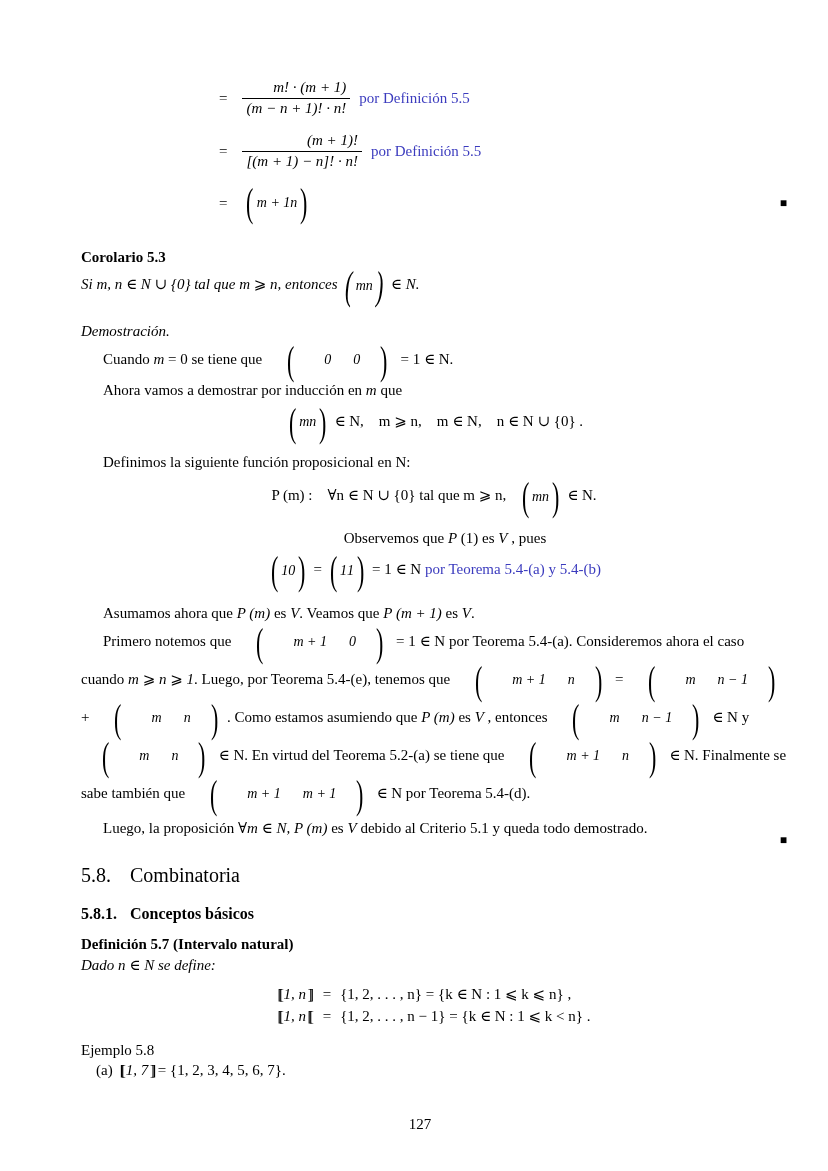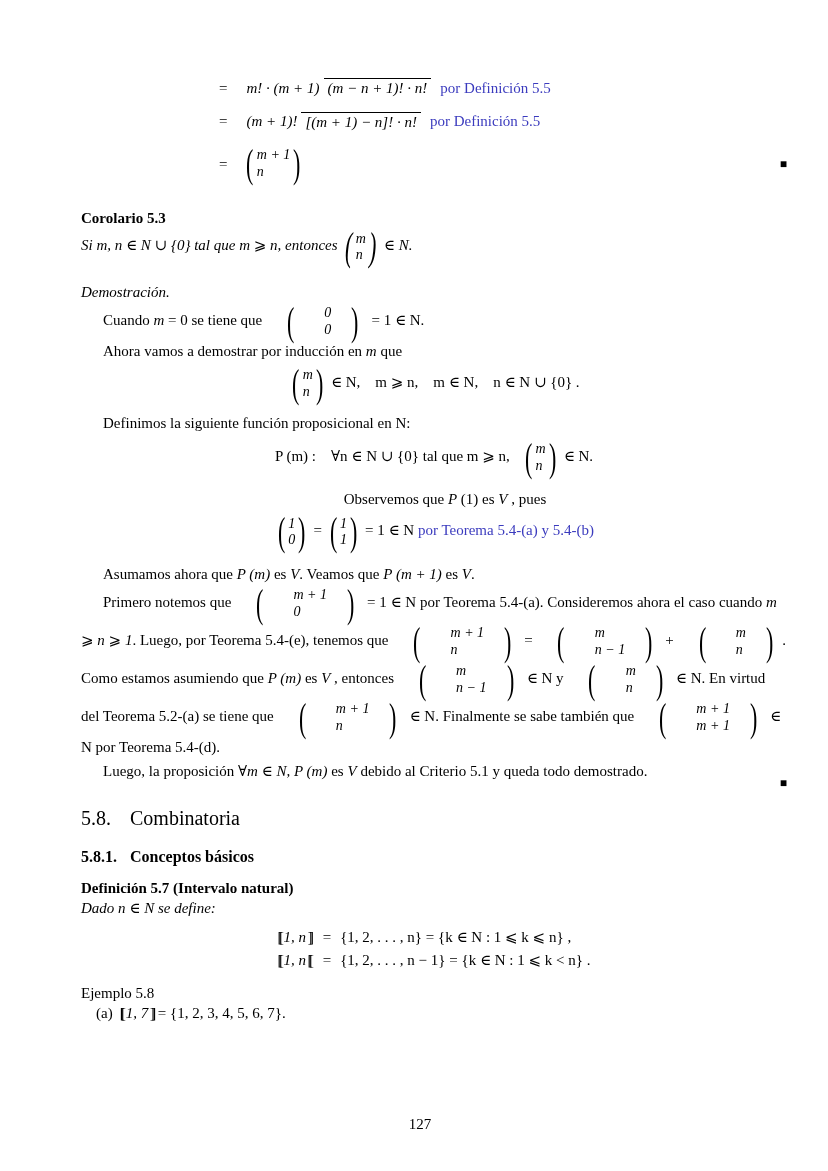--- a/index.html
+++ b/index.html
@@ -14,28 +14,28 @@
   }
   .content{position:absolute;left:81px;top:0;width:706px;}
   p{margin:0;line-height:1.35;}
   .it{font-style:italic;}
   .ind{text-indent:22px;}
   .link{color:#3b3bbe;}
   
   .deriv{margin-top:78px;display:flex;flex-direction:column;gap:13px;}
   .drow{display:flex;align-items:center;padding-left:138px;}
   .rel{margin-right:15px;}
-  .frac{display:inline-flex;flex-direction:row;align-items:center;font-style:italic;line-height:1.3;}
+  .frac{display:inline-flex;flex-direction:column;align-items:flex-end;font-style:italic;line-height:1.3;}
   .frac .den{border-top:1px solid #000;}
   .frac .num,.frac .den{padding:0 4px;}
   .note{margin-left:9px;}
   
   .binom{display:inline-flex;align-items:center;vertical-align:middle;margin:0 3px;}
   .par{font-size:40px;line-height:38px;display:inline-block;transform:scaleX(0.55);font-weight:400;margin:0 -2px;}
-  .bs{display:inline-flex;flex-direction:column;align-items:flex-start;line-height:1.18;font-style:italic;font-size:14px;padding:0 2px;}
+  .bs{display:inline-flex;flex-direction:row;align-items:flex-end;line-height:1.18;font-style:italic;font-size:14px;padding:0 2px;}
   .qedr{margin-left:auto;font-size:12px;}
   .qedf{float:right;font-size:12px;margin-top:14px;}
   
   .cor-title{margin-top:25px;font-weight:bold;}
   .cor-body{font-style:italic;}
   .proof-label{margin-top:16px;font-style:italic;}
   .ceq{text-align:center;}
   .sech{margin-top:24px;font-size:20px;font-weight:normal;}
   .sech .num{margin-right:19px;}
   .subsech{margin-top:14px;font-size:16px;font-weight:bold;}

